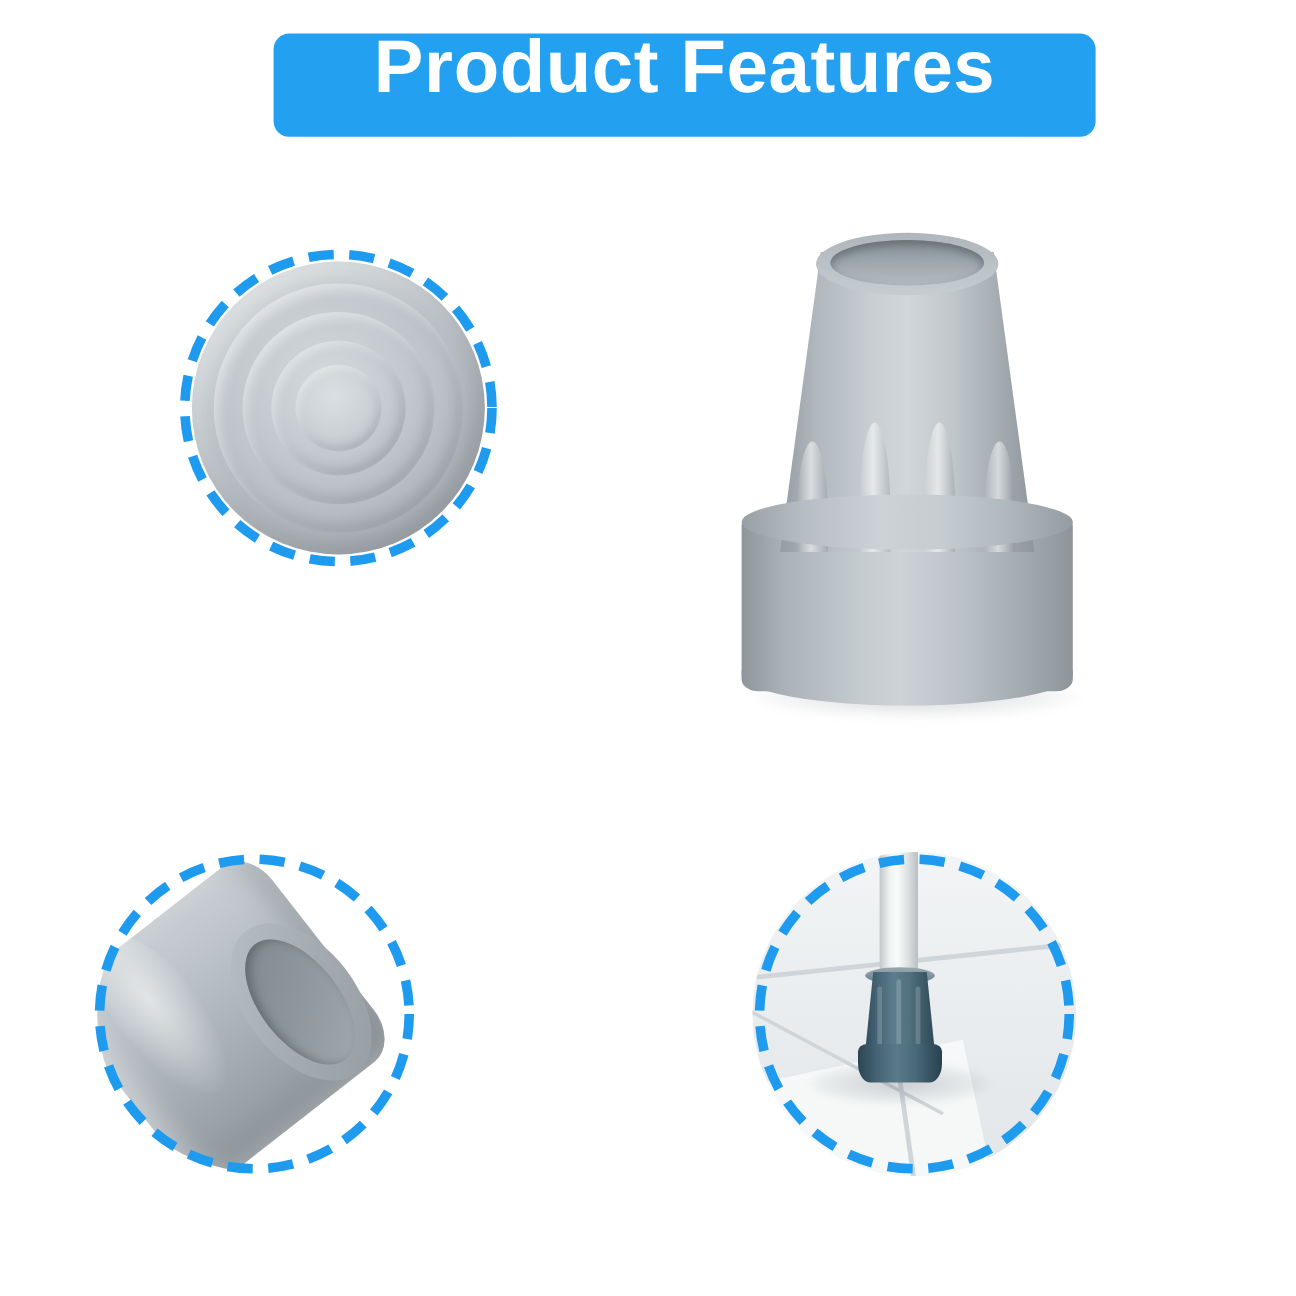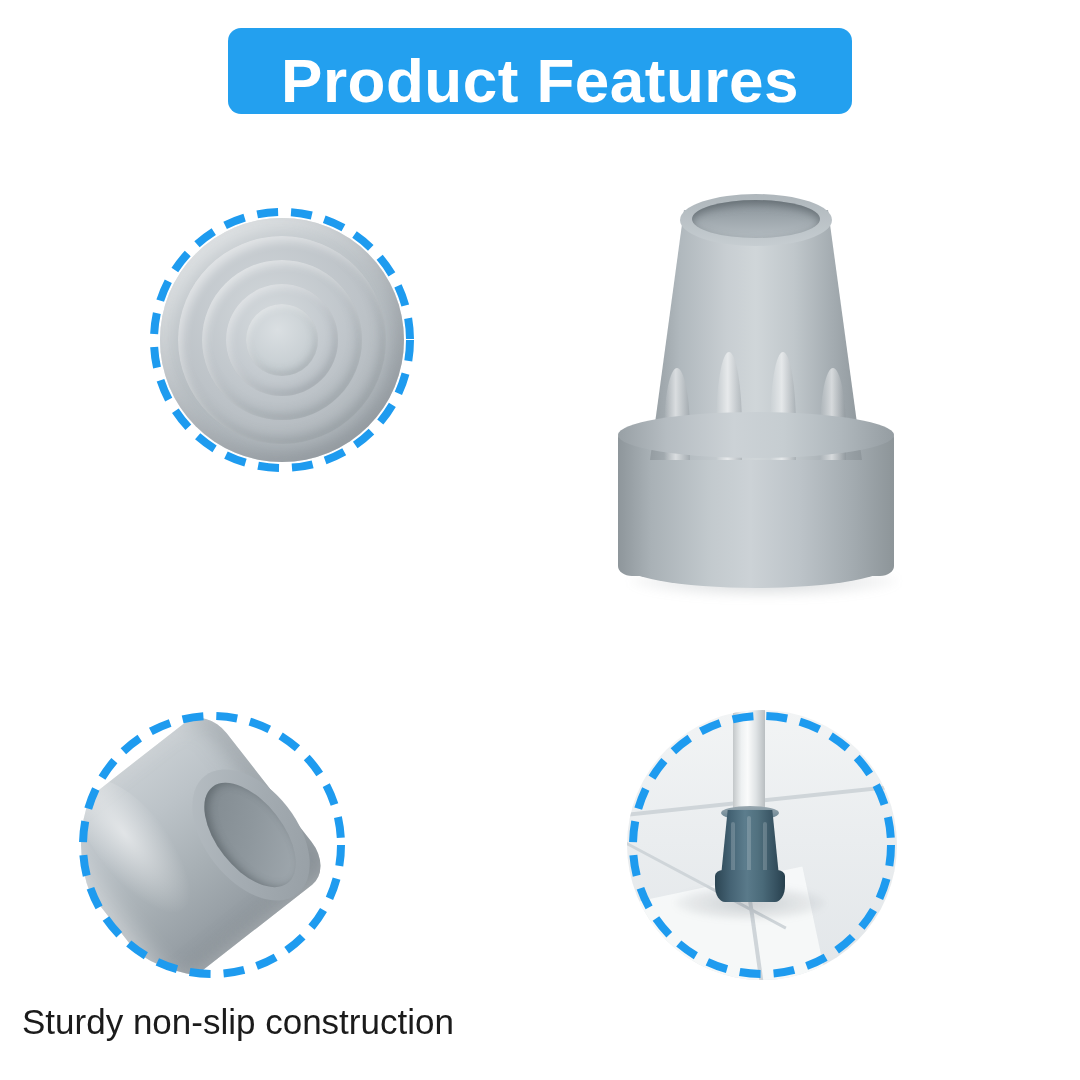--- a/index.html
+++ b/index.html
@@ -19,26 +19,26 @@
     width: 1080px;
     height: 1080px;
     background: #ffffff;
   }
 
   
   .title-banner {
     position: absolute;
     left: 228px;
     top: 28px;
-    width: 624px;
+    width: 685px;
     height: 86px;
     background: #23A0EF;
     border-radius: 13px;
     display: flex;
-    align-items: flex-end;
+    align-items: flex-start;
     justify-content: center;
   }
   .title-text {
     color: #ffffff;
     font-size: 62px;
     font-weight: bold;
     letter-spacing: 0.5px;
     line-height: 1;
     white-space: nowrap;
     font-family: "Liberation Sans", sans-serif;
@@ -363,21 +363,20 @@
         <div class="tilt-face"></div>
         <div class="tilt-hole"></div>
         <div class="tilt-highlight"></div>
       </div>
     </div>
     <svg class="dashed-ring" width="270" height="270" viewBox="0 0 270 270">
       <circle cx="135" cy="135" r="129" fill="none" stroke="#1E9BEF" stroke-width="8" stroke-dasharray="21 13" stroke-linecap="butt"></circle>
     </svg>
   </div>
 
-  <div class="caption" style="left:22px; top:1000px; width:520px;">Sturdy non-slip construction</div>
 
   <div class="feature" id="f4">
     <div class="photo-clip" style="left:0px;top:0px;width:270px;height:270px;">
       <div class="tile-scene">
         <div class="floor-lighter"></div>
         <div class="grout grout-h"></div>
         <div class="grout grout-d"></div>
         <div class="grout grout-v"></div>
         <div class="cane-shadow"></div>
         <div class="cane-shaft"></div>

